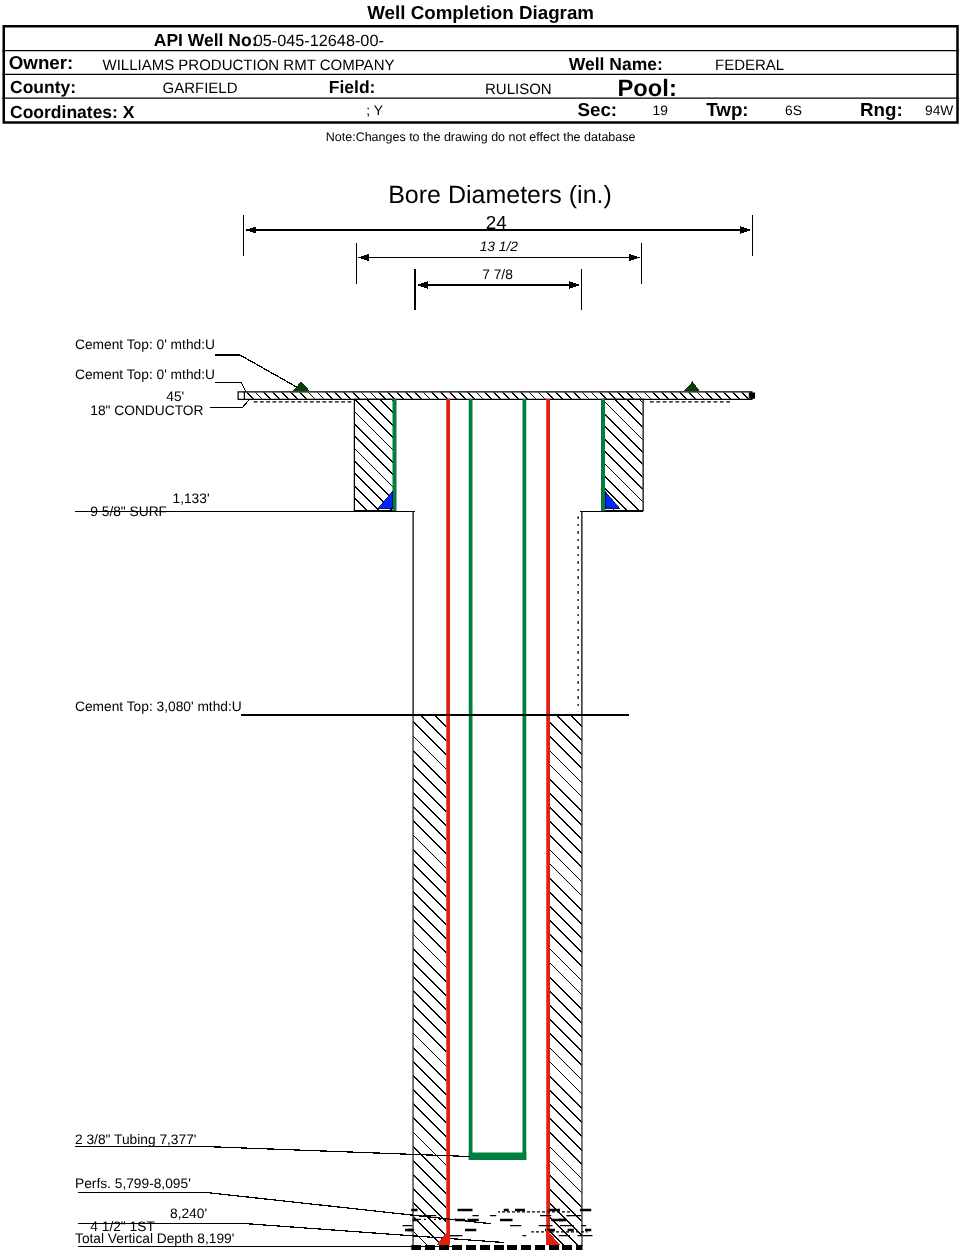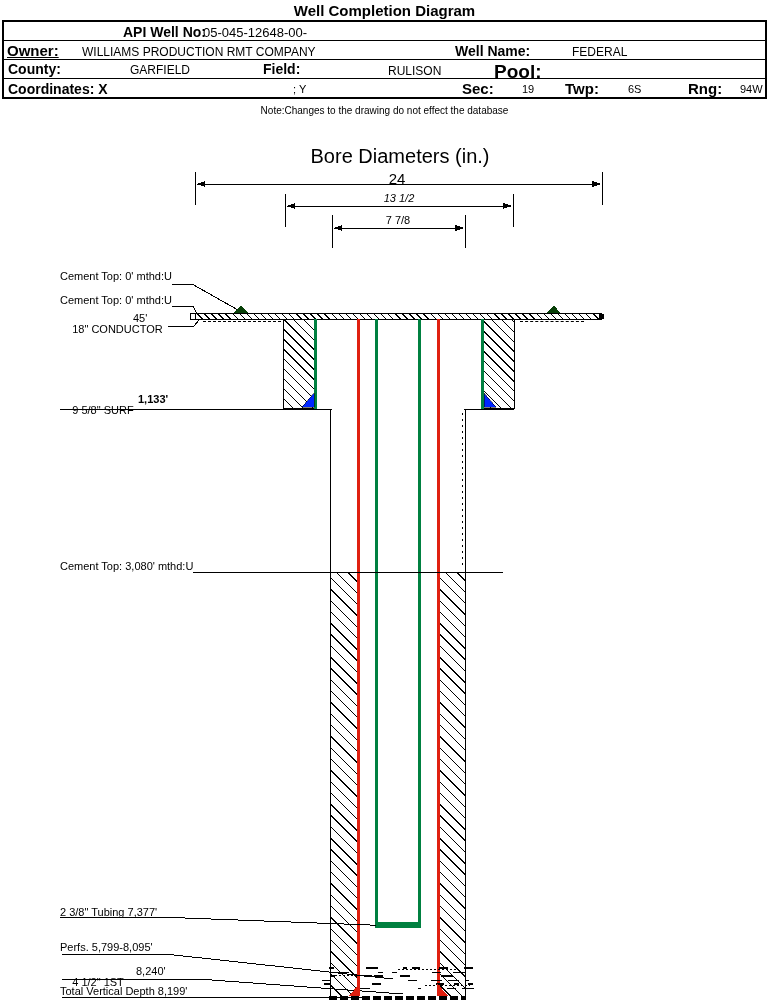--- a/index.html
+++ b/index.html
@@ -31,21 +31,21 @@
   <div class="abs b" style="left:0;top:2px;width:769px;text-align:center;font-size:15px;">Well Completion Diagram</div>
 
   <div id="tbl"></div>
   <div class="rowline" style="top:40px;"></div>
   <div class="rowline" style="top:59px;"></div>
   <div class="rowline" style="top:78px;"></div>
 
   <div class="abs b" style="left:123px;top:24px;font-size:14px;">API Well No:</div>
   <div class="abs val12" style="left:203px;top:25px;font-size:13px;">05-045-12648-00-</div>
 
-  <div class="abs b" style="left:7px;top:42px;font-size:15px;text-decoration:underline;">Owner:</div>
+  <div class="abs b" style="left:7px;top:42px;font-size:15px;">Owner:</div>
   <div class="abs val12" style="left:82px;top:45px;">WILLIAMS PRODUCTION RMT COMPANY</div>
   <div class="abs b" style="left:455px;top:43px;font-size:14px;">Well Name:</div>
   <div class="abs val12" style="left:572px;top:45px;text-align:right;">FEDERAL</div>
 
   <div class="abs b" style="left:8px;top:61px;font-size:14px;">County:</div>
   <div class="abs val12" style="left:130px;top:63px;">GARFIELD</div>
   <div class="abs b" style="left:263px;top:61px;font-size:14px;">Field:</div>
   <div class="abs val12" style="left:388px;top:64px;">RULISON</div>
   <div class="abs b" style="left:494px;top:61px;font-size:19px;">Pool:</div>
   <div class="abs val12" style="left:570px;top:63px;"></div>
@@ -182,21 +182,21 @@
   </svg>
 
   <div class="lbl" style="left:60px;top:271px;">Cement Top: 0' mthd:U</div>
   <div class="lbl" style="left:60px;top:295px;">Cement Top: 0' mthd:U</div>
   <div class="lbl" style="left:60px;top:313px;">
     <span>18" CONDUCTOR</span>
     <span class="abs" style="left:73px;top:0;">45'</span>
   </div>
   <div class="lbl" style="left:60px;top:394px;">
     <span>9 5/8" SURF</span>
-    <span class="abs" style="left:78px;top:0;font-weight:bold;">1,133'</span>
+    <span class="abs" style="left:78px;top:0;">1,133'</span>
   </div>
   <div class="lbl" style="left:60px;top:561px;">Cement Top: 3,080' mthd:U</div>
   <div class="lbl" style="left:60px;top:907px;">2 3/8" Tubing 7,377'</div>
   <div class="lbl" style="left:60px;top:942px;">Perfs. 5,799-8,095'</div>
   <div class="lbl" style="left:60px;top:966px;">
     <span>4 1/2" 1ST</span>
     <span class="abs" style="left:76px;top:0;">8,240'</span>
   </div>
   <div class="lbl" style="left:60px;top:986px;">Total Vertical Depth 8,199'</div>
 

